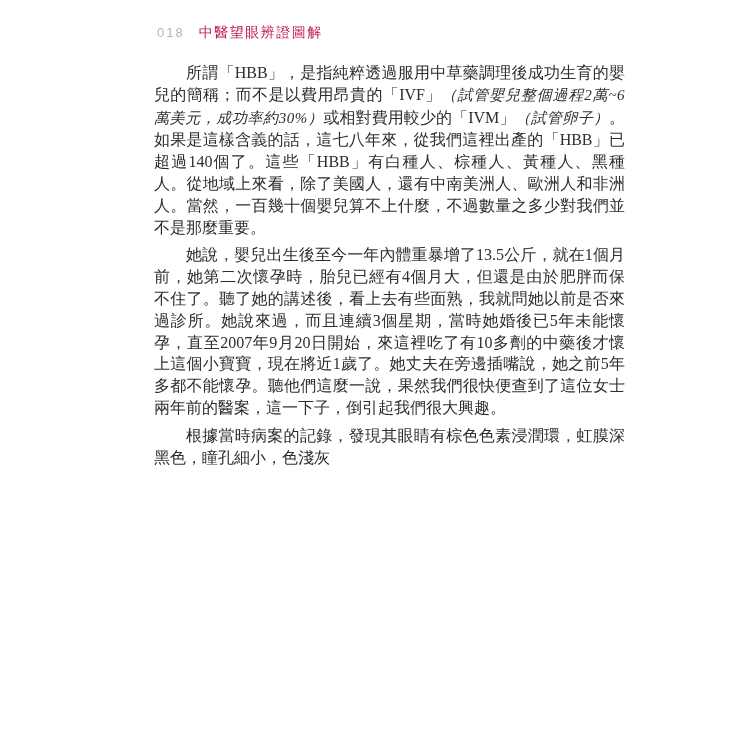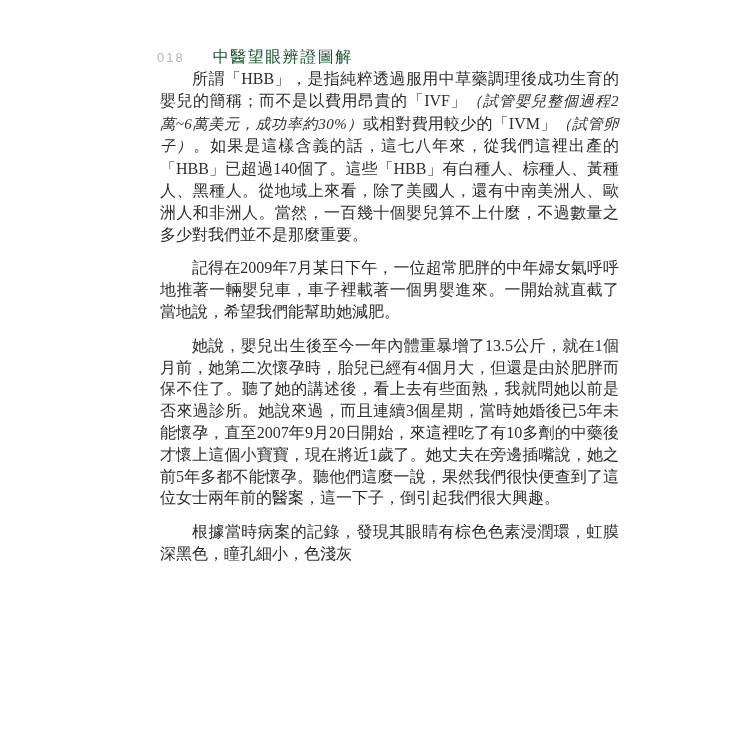--- a/index.html
+++ b/index.html
@@ -14,48 +14,47 @@
     background: #ffffff;
     overflow: hidden;
     font-family: "Liberation Serif", "DejaVu Serif", serif;
   }
   .running-head {
     position: absolute;
     top: 24px;
     left: 157px;
     display: flex;
     align-items: baseline;
-    gap: 28px;
+    gap: 14px;
     font-family: "Liberation Sans", "DejaVu Sans", sans-serif;
     user-select: none;
   }
   .folio {
     color: #b5b5b5;
     font-size: 13px;
     letter-spacing: 2px;
   }
   .head-title {
-    color: #14532d;
-    font-size: 16px;
+    color: #be185d;
+    font-size: 14px;
     letter-spacing: 1.5px;
-    margin-top: 23px;
   }
   .body-text {
     position: absolute;
     top: 56px;
     left: 148px;
     width: 483px;
     font-size: 16px;
     line-height: 21.8px;
     color: #2d2d2d;
     text-align: justify;
     text-justify: inter-ideograph;
   }
   .para {
-    margin: 12px;
+    margin: 6px;
     padding: 0;
     text-indent: 2em;
   }
   .kai {
     font-style: italic;
     font-size: 15px;
     letter-spacing: 0.5px;
   }
 </style>
 </head>
@@ -63,18 +62,17 @@
 
 <div class="page">
 
   <div class="running-head">
     <span class="folio">018</span>
     <span class="head-title">中醫望眼辨證圖解</span>
   </div>
 
   <div class="body-text">
       <p class="para"><span class="text-run">所謂「HBB」，是指純粹透過服用中草藥調理後成功生育的嬰兒的簡稱；而不是以費用昂貴的「IVF」</span><span class="kai">（試管嬰兒整個過程2萬~6萬美元，成功率約30%）</span><span class="text-run">或相對費用較少的「IVM」</span><span class="kai">（試管卵子）</span><span class="text-run">。如果是這樣含義的話，這七八年來，從我們這裡出產的「HBB」已超過140個了。這些「HBB」有白種人、棕種人、黃種人、黑種人。從地域上來看，除了美國人，還有中南美洲人、歐洲人和非洲人。當然，一百幾十個嬰兒算不上什麼，不過數量之多少對我們並不是那麼重要。</span></p>
-      <p class="para"><span class="text-run">記得在2009年7月某日下午，一位超常肥胖的中年婦女氣呼呼地推著一輛嬰兒車，車子裡載著一個男嬰進來。一開始就直截了當地說，希望我們能幫助她減肥。</span></p>
       <p class="para"><span class="text-run">她說，嬰兒出生後至今一年內體重暴增了13.5公斤，就在1個月前，她第二次懷孕時，胎兒已經有4個月大，但還是由於肥胖而保不住了。聽了她的講述後，看上去有些面熟，我就問她以前是否來過診所。她說來過，而且連續3個星期，當時她婚後已5年未能懷孕，直至2007年9月20日開始，來這裡吃了有10多劑的中藥後才懷上這個小寶寶，現在將近1歲了。她丈夫在旁邊插嘴說，她之前5年多都不能懷孕。聽他們這麼一說，果然我們很快便查到了這位女士兩年前的醫案，這一下子，倒引起我們很大興趣。</span></p>
       <p class="para"><span class="text-run">根據當時病案的記錄，發現其眼睛有棕色色素浸潤環，虹膜深黑色，瞳孔細小，色淺灰</span></p>
     </div>
 
 </div>
 
 </body></html>

